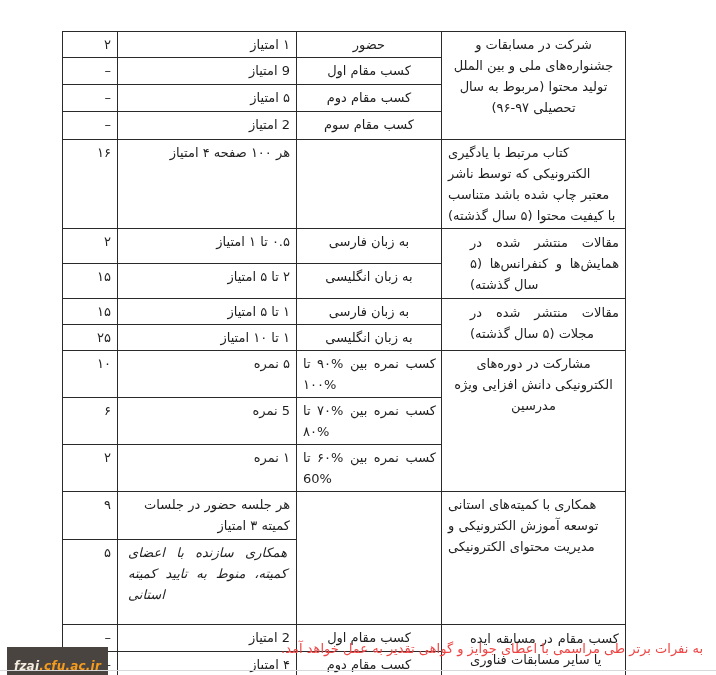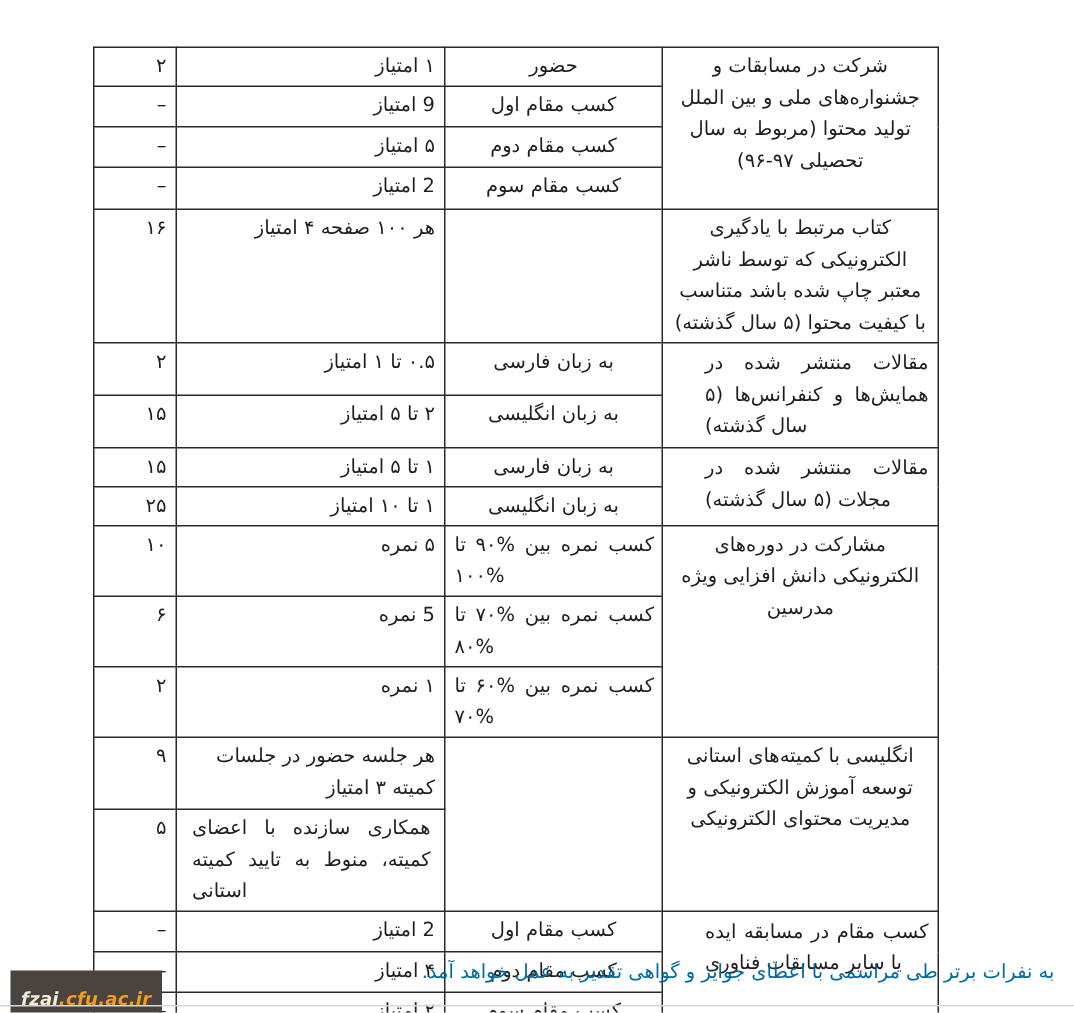--- a/index.html
+++ b/index.html
@@ -31,37 +31,37 @@
     overflow: hidden;
   }
   
   td.desc {
     vertical-align: middle;
     line-height: 23px;
     padding: 3px 8px;
     margin-top: 48px;
   }
   td.desc.al-center { text-align: center; }
-  td.desc.al-right  { text-align: center; }
+  td.desc.al-right  { text-align: left; }
   td.desc.al-jl     { text-align: justify; text-align-last: left; padding: 3px 6px 3px 28px; }
   
   td.sub { text-align: center; padding: 2px 5px 2px 4px; }
   td.sub.jl { text-align: justify; text-align-last: left; padding: 2px 5px 2px 6px; }
   
   td.pts { padding: 2px 9px 2px 5px; }
-  td.pts.jl { text-align: justify; text-align-last: left; padding: 2px 9px 2px 10px; }
+  td.pts.jl { text-align: justify; text-align-last: left; padding: 2px 9px 19px 10px; font-style: italic; }
   
   td.num { text-align: right; padding: 2px 12px 2px 3px; }
 
   .footer {
     position: absolute;
     top: 641px; right: 13px;
     direction: rtl;
     font-size: 13px;
-    color: #0369a1;
+    color: #ef4444;
     white-space: nowrap;
   }
 
   .watermark {
     position: absolute;
     left: 7px; top: 647px;
     height: 38px;
     background: #494440;
     display: inline-flex;
     align-items: center;
@@ -153,27 +153,27 @@
         <td class="sub jl">کسب نمره بین %۹۰ تا %۱۰۰</td>
         <td class="pts">۵ نمره</td>
         <td class="num">۱۰</td>
       </tr>
       <tr style="height:44px">
         <td class="sub jl">کسب نمره بین %۷۰ تا %۸۰</td>
         <td class="pts">5 نمره</td>
         <td class="num">۶</td>
       </tr>
       <tr style="height:44px">
-        <td class="sub jl">کسب نمره بین %۶۰ تا %۷۰</td>
+        <td class="sub jl">کسب نمره بین %۶۰ تا %60</td>
         <td class="pts">۱ نمره</td>
         <td class="num">۲</td>
       </tr>
 
       <tr style="height:48px">
-        <td class="desc al-right" rowspan="2">انگلیسی با کمیته‌های استانی توسعه آموزش الکترونیکی و مدیریت محتوای الکترونیکی</td>
+        <td class="desc al-right" rowspan="2">همکاری با کمیته‌های استانی توسعه آموزش الکترونیکی و مدیریت محتوای الکترونیکی</td>
         <td class="sub" rowspan="2"></td>
         <td class="pts">هر جلسه حضور در جلسات کمیته ۳ امتیاز</td>
         <td class="num">۹</td>
       </tr>
       <tr style="height:44px">
         <td class="pts jl">همکاری سازنده با اعضای کمیته، منوط به تایید کمیته استانی</td>
         <td class="num">۵</td>
       </tr>
 
       <tr style="height:27px">

